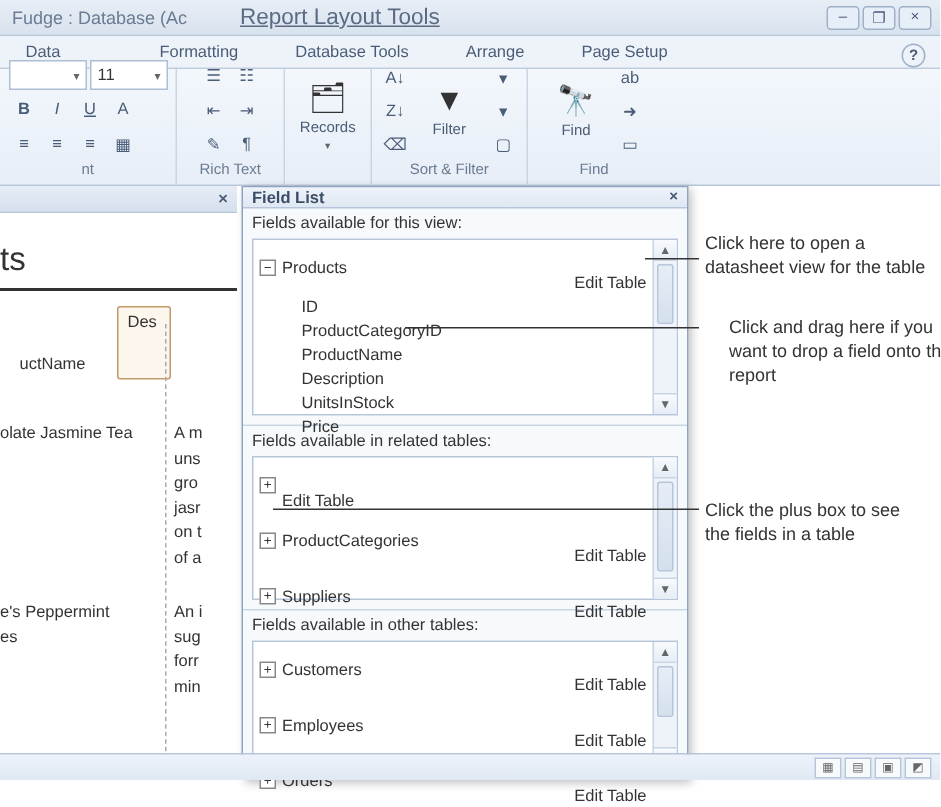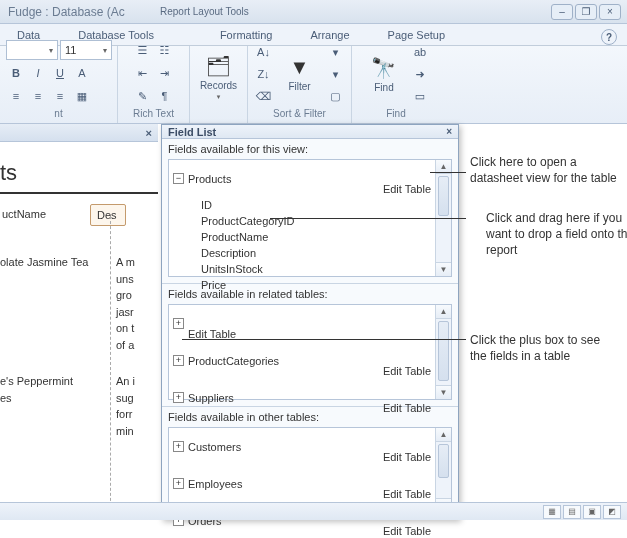--- a/index.html
+++ b/index.html
@@ -1,21 +1,21 @@
 <!DOCTYPE html>
 <html><head>
 <meta charset="utf-8">
 <style>
   * { box-sizing: border-box; margin: 0; padding: 0; font-family: Tahoma, "Segoe UI", sans-serif; }
   body { background: #fff; font-size: 11px; color: #333; position: relative; width: 627px; height: 538px; overflow: hidden; }
 
   
   .titlebar { height: 24px; background: linear-gradient(#e8eef6, #d8e2ee); border-bottom: 1px solid #b6c5d9; display: flex; align-items: center; }
   .title-left { padding-left: 8px; color: #6b7c92; font-size: 12px; flex: 0 0 140px; }
-  .title-center { flex: 1; text-align: left; font-size: 10px; color: #5a6b82; padding-left: 20px; }
+  .title-center { flex: 1; text-align: left; font-size: 15px; color: #5a6b82; padding-left: 20px; text-decoration: underline; }
   .winbtns { display: flex; gap: 2px; padding-right: 6px; }
   .winbtn { width: 22px; height: 16px; border: 1px solid #9fb1c8; border-radius: 3px; background: #e6eef7; display: flex; align-items: center; justify-content: center; color: #4a5d77; font-size: 10px; }
 
   
   .tabs { height: 22px; background: #eef3fa; border-bottom: 1px solid #c1cddb; display: flex; align-items: flex-end; padding-left: 4px; gap: 12px; }
   .tab { padding: 4px 12px; font-size: 11px; color: #4a5d77; border: 1px solid transparent; border-bottom: none; }
   .tab.group2 { margin-left: 28px; }
   .help { margin-left: auto; margin-right: 10px; width: 16px; height: 16px; border: 1px solid #9fb1c8; border-radius: 50%; display: flex; align-items: center; justify-content: center; color: #4a5d77; font-weight: bold; font-size: 10px; }
 
   
@@ -35,21 +35,21 @@
   .bigbtn .caret { font-size: 7px; color: #666; }
 
   
   .docarea { position: relative; background: #fff; height: 396px; }
   .doc-left { position: absolute; left: 0; top: 0; width: 158px; bottom: 0; }
   .closebar { height: 18px; background: linear-gradient(#e6edf6, #d5e0ee); border-bottom: 1px solid #b6c5d9; display: flex; justify-content: flex-end; align-items: center; padding-right: 6px; }
   .xbtn { font-size: 11px; color: #4a5d77; font-weight: bold; }
   .report-title { font-size: 22px; color: #333; padding: 0 0 6px 0; margin-top: 4px; }
   .hr { height: 2px; background: #333; margin-bottom: 10px; }
   .colhdr { display: flex; font-weight: normal; color: #333; }
-  .colhdr .c1 { width: 90px; padding: 4px 2px; }
+  .colhdr .c1 { width: 78px; padding: 4px 13px; margin-top: 29px; }
   .colhdr .c2 { border: 1px solid #c49a6c; background: #fdf6ec; padding: 4px 6px; width: 36px; border-radius: 2px; }
   .dashed-col { border-right: 1px dashed #aaa; height: 300px; position: absolute; left: 110px; top: 92px; }
   .rowblock { display: flex; margin-top: 24px; }
   .rowblock .c1 { width: 110px; padding: 4px 6px 4px 0; line-height: 1.5; }
   .rowblock .c2 { width: 44px; padding: 4px 0 4px 6px; line-height: 1.5; }
 
   
   .pane { position: absolute; left: 161px; top: 0; width: 298px; bottom: 0; border: 1px solid #8ea4bf; background: #f7fafd; box-shadow: 2px 2px 6px rgba(0,0,0,0.25); display: flex; flex-direction: column; }
   .pane-title { height: 20px; background: linear-gradient(#eef3fa, #dfe8f3); border-bottom: 1px solid #b6c5d9; display: flex; align-items: center; padding: 0 6px; font-weight: bold; color: #3c4d66; }
   .pane-title .x { margin-left: auto; font-size: 10px; color: #4a5d77; }
@@ -86,22 +86,22 @@
   <div class="title-center">Report Layout Tools</div>
   <div class="winbtns">
     <div class="winbtn">–</div>
     <div class="winbtn">❐</div>
     <div class="winbtn">×</div>
   </div>
 </div>
 
 <div class="tabs">
   <div class="tab">Data</div>
+  <div class="tab group2">Formatting</div>
   <div class="tab">Database Tools</div>
-  <div class="tab group2">Formatting</div>
   <div class="tab">Arrange</div>
   <div class="tab">Page Setup</div>
   <div class="help">?</div>
 </div>
 
 <div class="ribbon">
   <div class="rgroup" style="width:118px">
     <div class="rgroup-body" style="flex-direction:column; align-items:flex-start; gap:3px; width:100%;">
       <div class="fontcombo">
         <div class="combo" style="width:52px">

